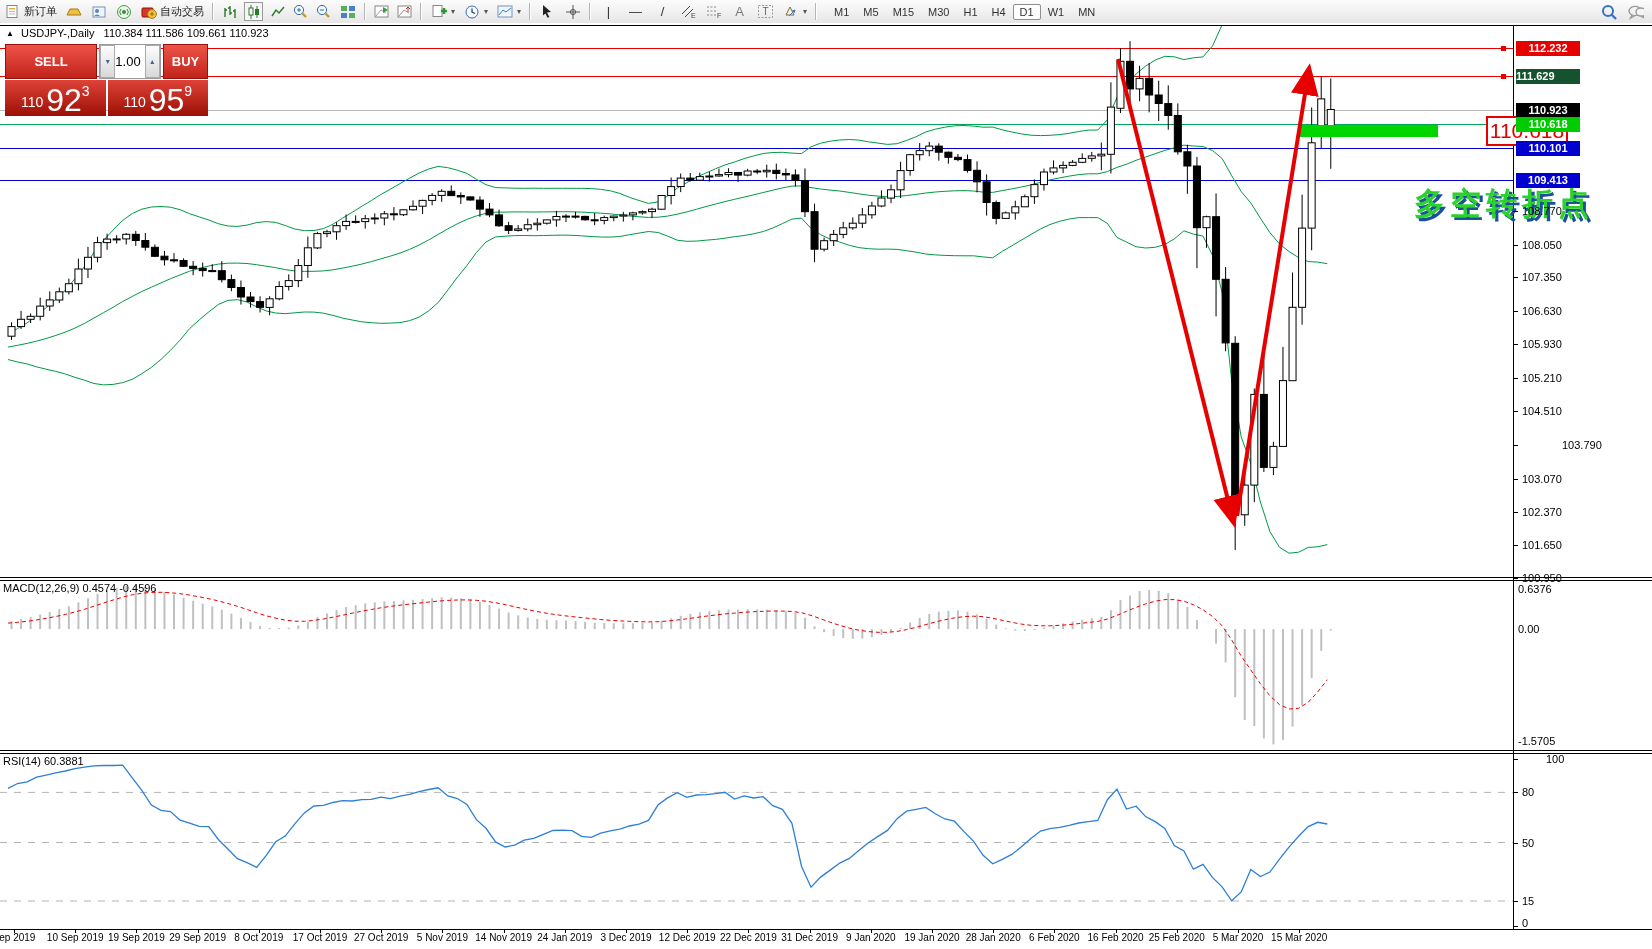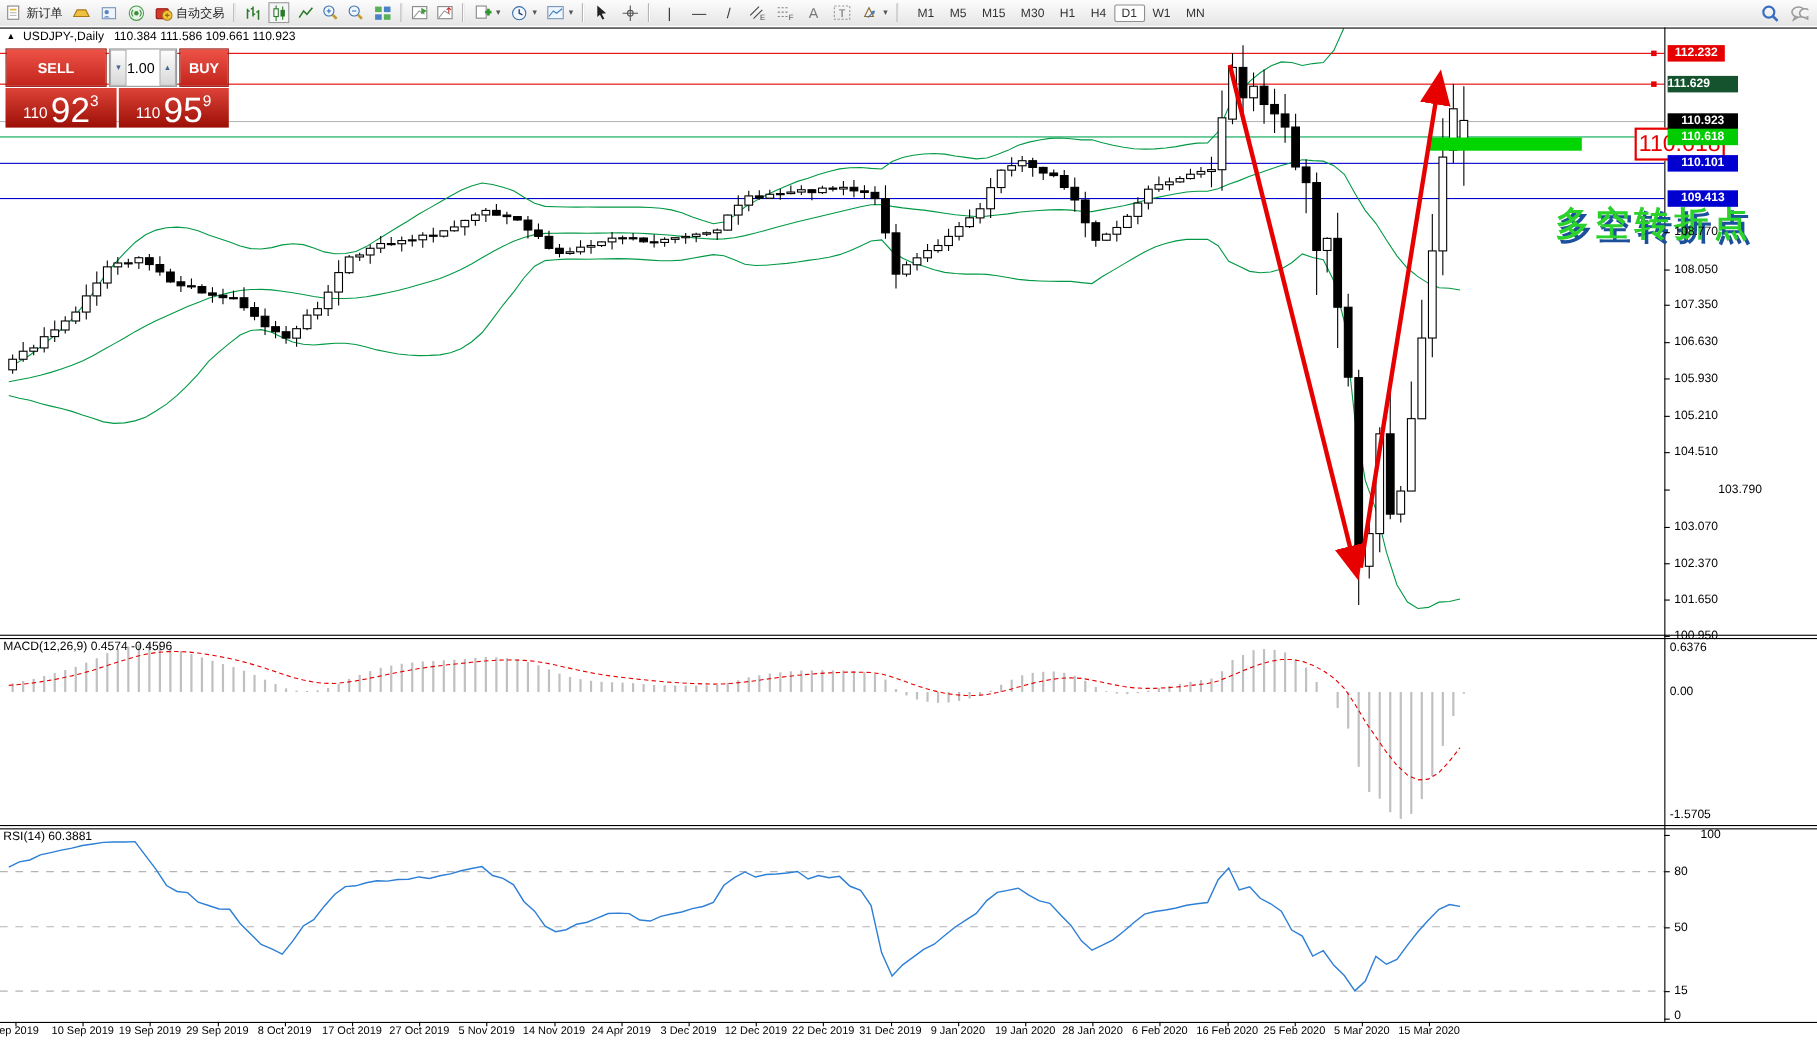--- a/index.html
+++ b/index.html
@@ -745,21 +745,21 @@
     <div id="axisline"></div>
 
     <div class="panel-label" style="top:559px;">MACD(12,26,9) 0.4574 -0.4596</div>
     <div class="panel-label" style="top:732px;">RSI(14) 60.3881</div>
     <div class="mscale" id="macd-max" style="top:560px;">0.6376</div>
     <div class="mscale" id="macd-zero" style="top: 600.124px;">0.00</div>
     <div class="mscale" id="macd-min" style="top:712px;">-1.5705</div>
 
     <div id="price-note">110.618</div>
     <div id="turning-note">多空转折点</div>
-  <div class="badge" style="position: absolute; left: 1516px; top: 18px; width: 52px; height: 15px; background: rgb(230, 0, 0); color: rgb(255, 255, 255); font-size: 11px; font-weight: bold; text-align: center; line-height: 15px;">112.232</div>
+  <div class="badge" style="position: absolute; left: 1516px; top: 18px; width: 64px; height: 15px; background: rgb(230, 0, 0); color: rgb(255, 255, 255); font-size: 11px; font-weight: bold; text-align: center; line-height: 15px;">112.232</div>
       <div class="handle" style="position: absolute; left: 1501px; top: 23px;"></div>
       <div class="badge" style="position: absolute; left: 1516px; top: 46px; width: 64px; height: 15px; background: #14532d; color: rgb(255, 255, 255); font-size: 11px; font-weight: bold; text-align: left; line-height: 15px;">111.629</div>
       <div class="handle" style="position: absolute; left: 1501px; top: 51px;"></div>
       <div class="badge" style="position: absolute; left: 1516px; top: 80px; width: 64px; height: 15px; background: rgb(0, 0, 0); color: rgb(255, 255, 255); font-size: 11px; font-weight: bold; text-align: center; line-height: 15px;">110.923</div>
       <div class="badge" style="position: absolute; left: 1516px; top: 94px; width: 64px; height: 15px; background: rgb(0, 204, 0); color: rgb(255, 255, 255); font-size: 11px; font-weight: bold; text-align: center; line-height: 15px;">110.618</div>
       <div class="badge" style="position: absolute; left: 1516px; top: 118px; width: 64px; height: 15px; background: rgb(0, 0, 208); color: rgb(255, 255, 255); font-size: 11px; font-weight: bold; text-align: center; line-height: 15px;">110.101</div>
       <div class="badge" style="position: absolute; left: 1516px; top: 150px; width: 64px; height: 15px; background: rgb(0, 0, 208); color: rgb(255, 255, 255); font-size: 11px; font-weight: bold; text-align: center; line-height: 15px;">109.413</div>
       <div class="ptick" style="position: absolute; left: 1522px; top: 182px; font-size: 11px;">108.770</div>
       <div class="tmark" style="position: absolute; left: 1513px; top: 188px;"></div>
       <div class="ptick" style="position: absolute; left: 1522px; top: 216px; font-size: 11px;">108.050</div>
@@ -795,21 +795,21 @@
       <div class="dlabel" style="position: absolute; left: 258.8px; top: 909px;">8 Oct 2019</div>
       <div class="dmark" style="position: absolute; left: 258.8px; top: 906px;"></div>
       <div class="dlabel" style="position: absolute; left: 320px; top: 909px;">17 Oct 2019</div>
       <div class="dmark" style="position: absolute; left: 320px; top: 906px;"></div>
       <div class="dlabel" style="position: absolute; left: 381.2px; top: 909px;">27 Oct 2019</div>
       <div class="dmark" style="position: absolute; left: 381.2px; top: 906px;"></div>
       <div class="dlabel" style="position: absolute; left: 442.4px; top: 909px;">5 Nov 2019</div>
       <div class="dmark" style="position: absolute; left: 442.4px; top: 906px;"></div>
       <div class="dlabel" style="position: absolute; left: 503.6px; top: 909px;">14 Nov 2019</div>
       <div class="dmark" style="position: absolute; left: 503.6px; top: 906px;"></div>
-      <div class="dlabel" style="position: absolute; left: 564.8px; top: 909px;">24 Apr 2019</div>
+      <div class="dlabel" style="position: absolute; left: 564.8px; top: 909px;">24 Jan 2019</div>
       <div class="dmark" style="position: absolute; left: 564.8px; top: 906px;"></div>
       <div class="dlabel" style="position: absolute; left: 626px; top: 909px;">3 Dec 2019</div>
       <div class="dmark" style="position: absolute; left: 626px; top: 906px;"></div>
       <div class="dlabel" style="position: absolute; left: 687.2px; top: 909px;">12 Dec 2019</div>
       <div class="dmark" style="position: absolute; left: 687.2px; top: 906px;"></div>
       <div class="dlabel" style="position: absolute; left: 748.4px; top: 909px;">22 Dec 2019</div>
       <div class="dmark" style="position: absolute; left: 748.4px; top: 906px;"></div>
       <div class="dlabel" style="position: absolute; left: 809.6px; top: 909px;">31 Dec 2019</div>
       <div class="dmark" style="position: absolute; left: 809.6px; top: 906px;"></div>
       <div class="dlabel" style="position: absolute; left: 870.8px; top: 909px;">9 Jan 2020</div>

